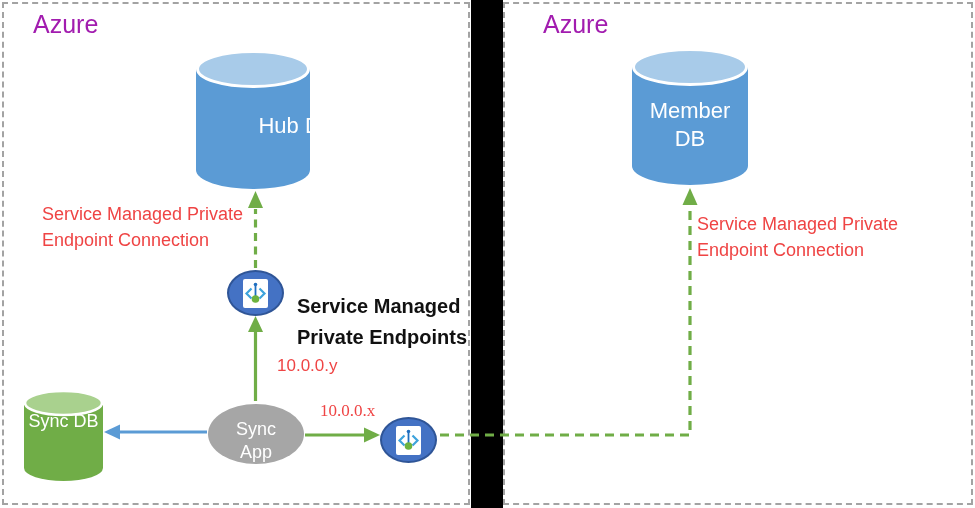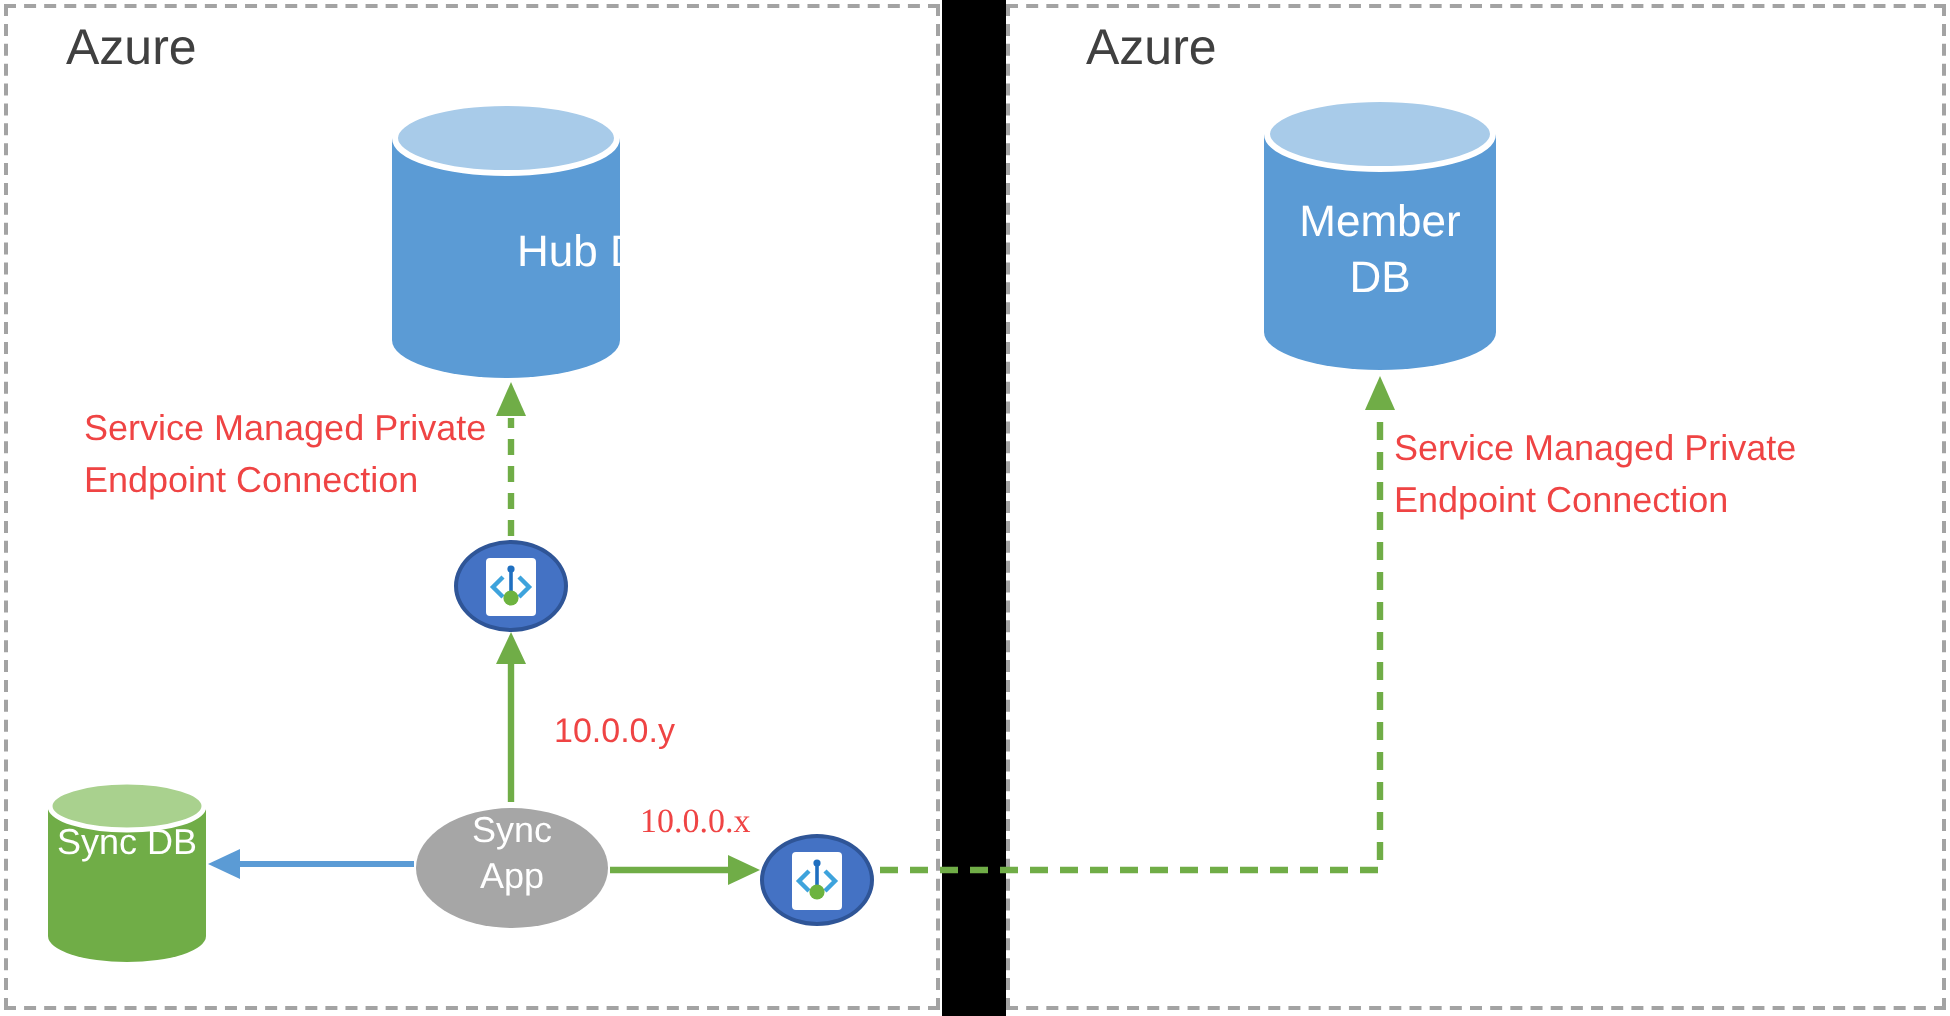--- a/index.html
+++ b/index.html
@@ -8,21 +8,21 @@
     background:#ffffff; overflow:hidden;
     font-family:"Liberation Sans", sans-serif;
     color:#1f1f1f;
   }
   .zone {
     position:absolute; box-sizing:border-box;
     border:2px dashed #a3a3a3; background:transparent; z-index:0;
   }
   .zone-left  { left:2px;   top:2px; width:468px; height:503px; }
   .zone-right { left:503px; top:2px; width:470px; height:503px; }
-  .zone-title { position:absolute; font-size:25px; color:#404040; z-index:4; }
+  .zone-title { position:absolute; font-size:25px; color:#a21caf; z-index:4; }
   .zone-title.left  { left:33px;  top:10px; }
   .zone-title.right { left:543px; top:10px; }
 
   .divider {
     position:absolute; left:471px; top:0; width:32px; height:508px;
     background:#000; z-index:1;
   }
 
   svg.arrows { position:absolute; left:0; top:0; z-index:2; }
 
@@ -31,21 +31,21 @@
   .cyl-label {
     position:absolute; z-index:4; color:#ffffff; text-align:center;
   }
   .lbl-hub    { left:196px; top:113px; width:114px; font-size:22px;padding-left:44px; }
   .lbl-member { left:632px; top:97px;  width:116px; font-size:22px; line-height:28px; }
   .lbl-syncdb { left:24px;  top:408px; width:79px;  font-size:18px; line-height:27px; }
 
   .sync-app {
     position:absolute; left:208px; top:404px; width:96px; height:60px;
     border-radius:50%; background:#a6a6a6; z-index:3;
-    display:flex; align-items:flex-start; justify-content:center;
+    display:flex; align-items:flex-end; justify-content:center;
   }
   .sync-app .txt {
     color:#fff; font-size:18px; line-height:23px; text-align:center; width:56px;
   }
 
   .pe {
     position:absolute; width:57px; height:46px; border-radius:50%;
     background:#4472c4; border:2px solid #2f5597; box-sizing:border-box;
     display:flex; align-items:center; justify-content:center; z-index:3;
   }
@@ -156,16 +156,17 @@
         <circle cx="12.5" cy="20" r="3.8" fill="#6db33f"></circle>
       </svg>
     </div>
   </div>
 
   <div class="zone-title left">Azure</div>
   <div class="zone-title right">Azure</div>
 
   <div class="note note-left-conn">Service Managed Private Endpoint Connection</div>
   <div class="note note-right-conn">Service Managed Private Endpoint Connection</div>
+  <div class="note note-bold">Service Managed Private Endpoints</div>
   <div class="note note-ip-y">10.0.0.y</div>
   <div class="note note-ip-x">10.0.0.x</div>
 
 </div>
 
 </body></html>

